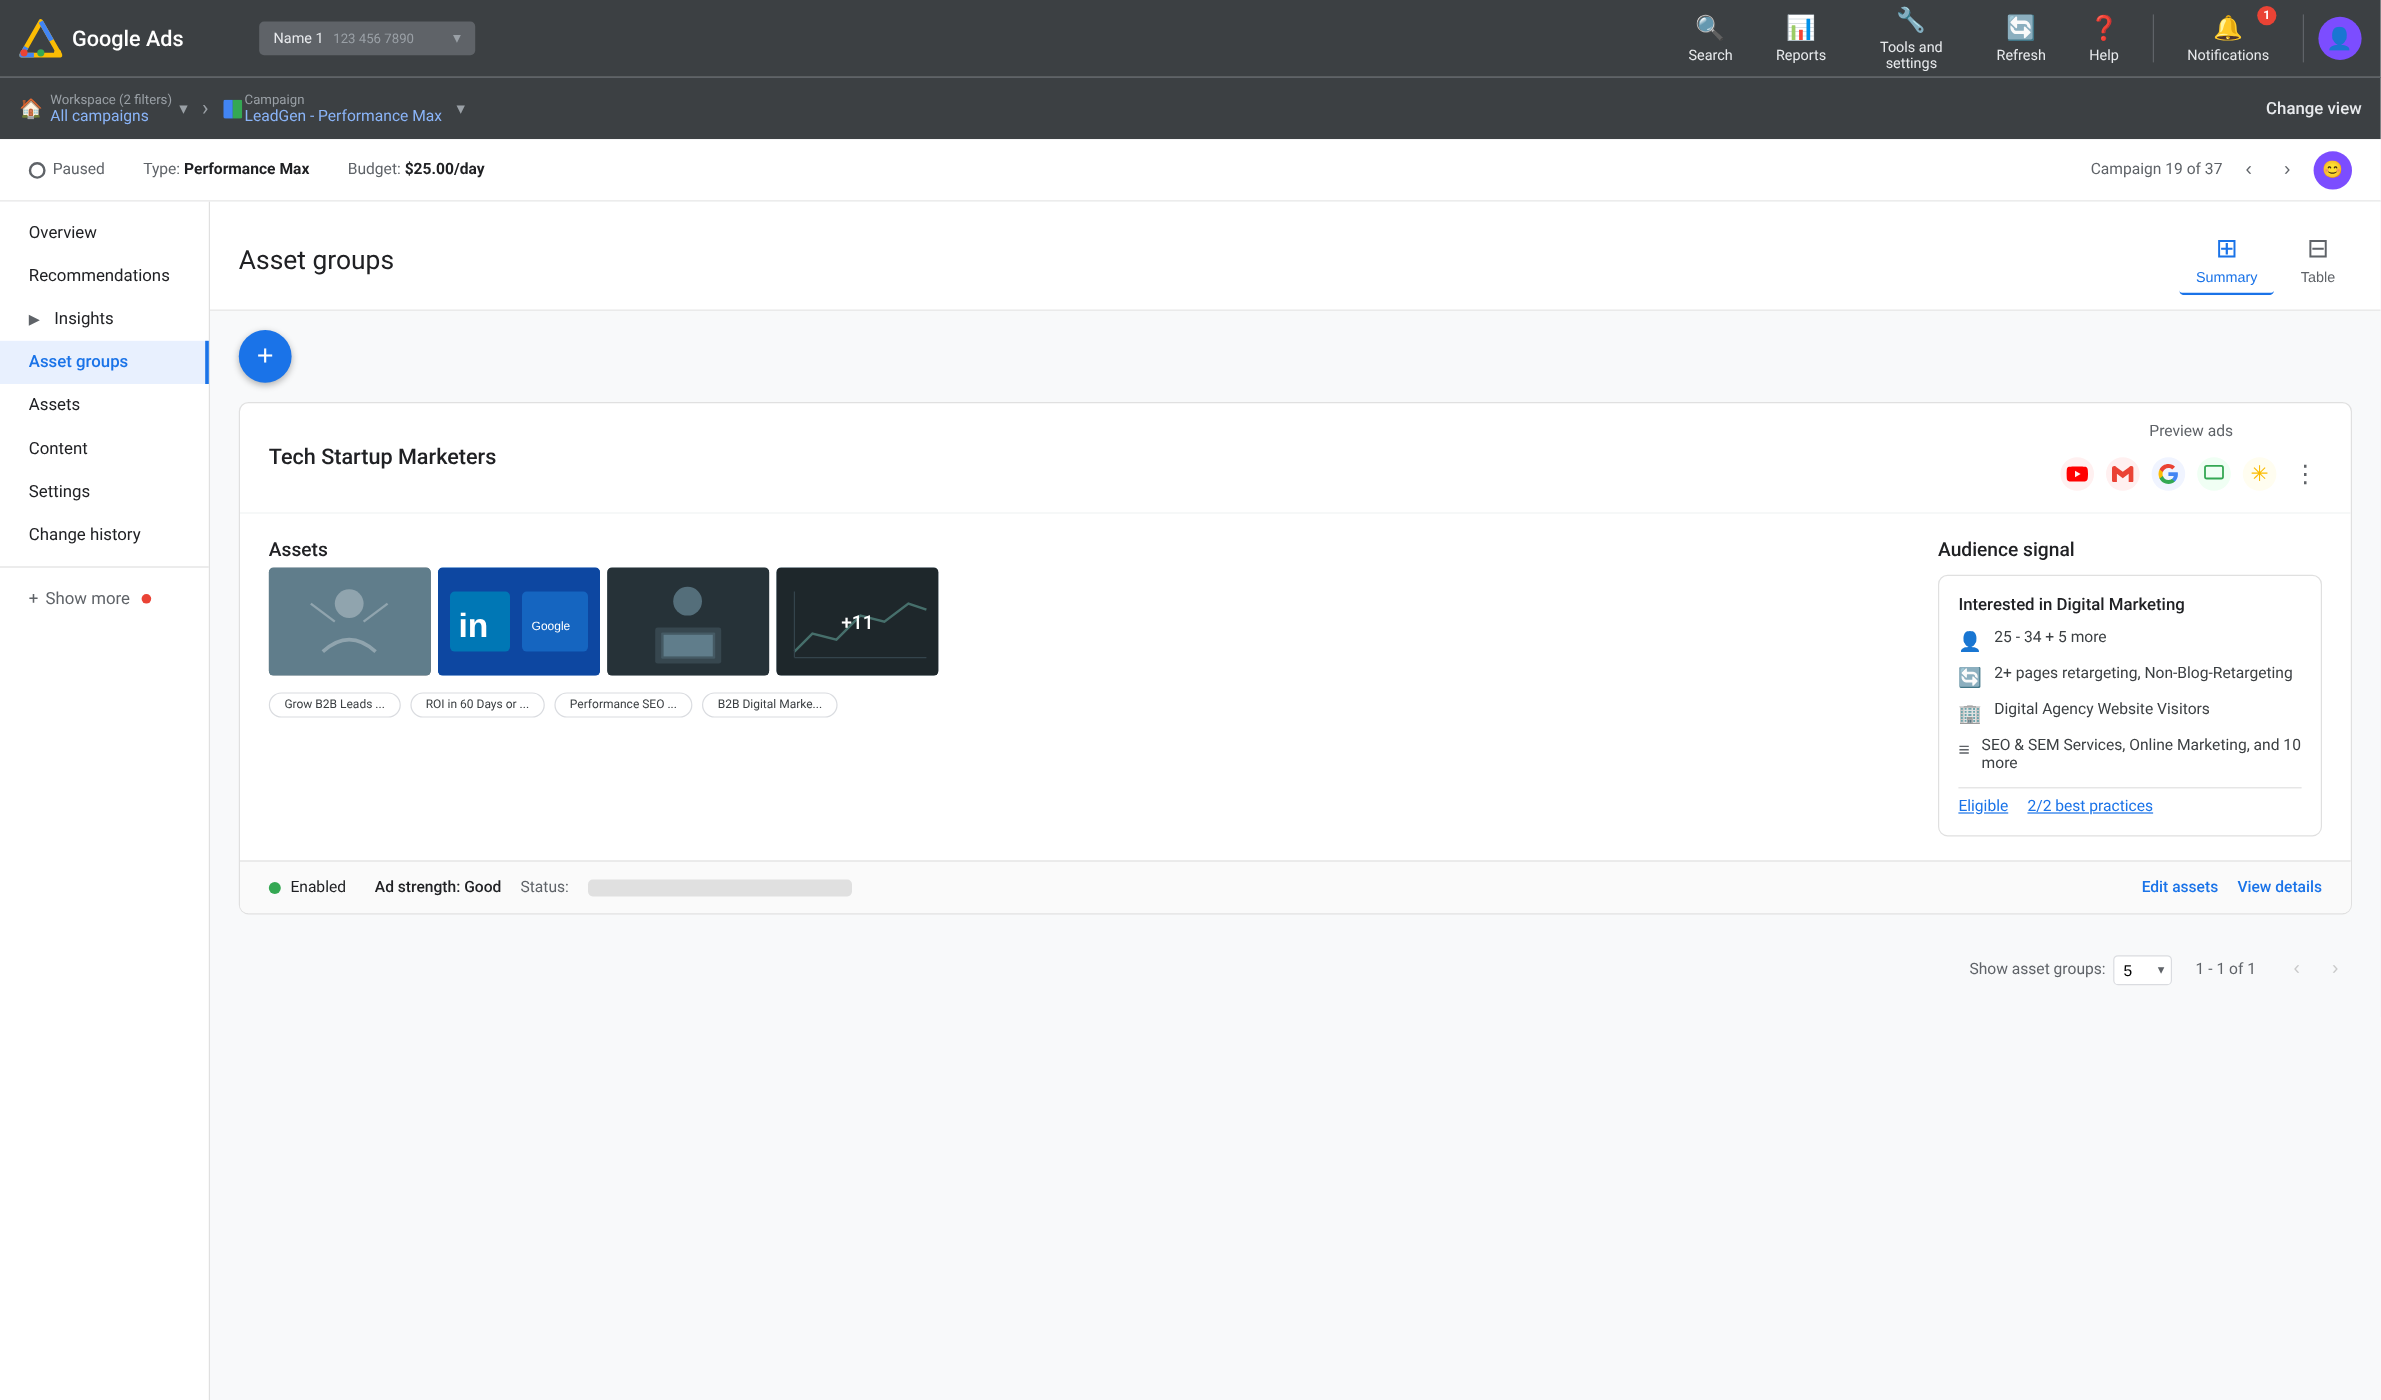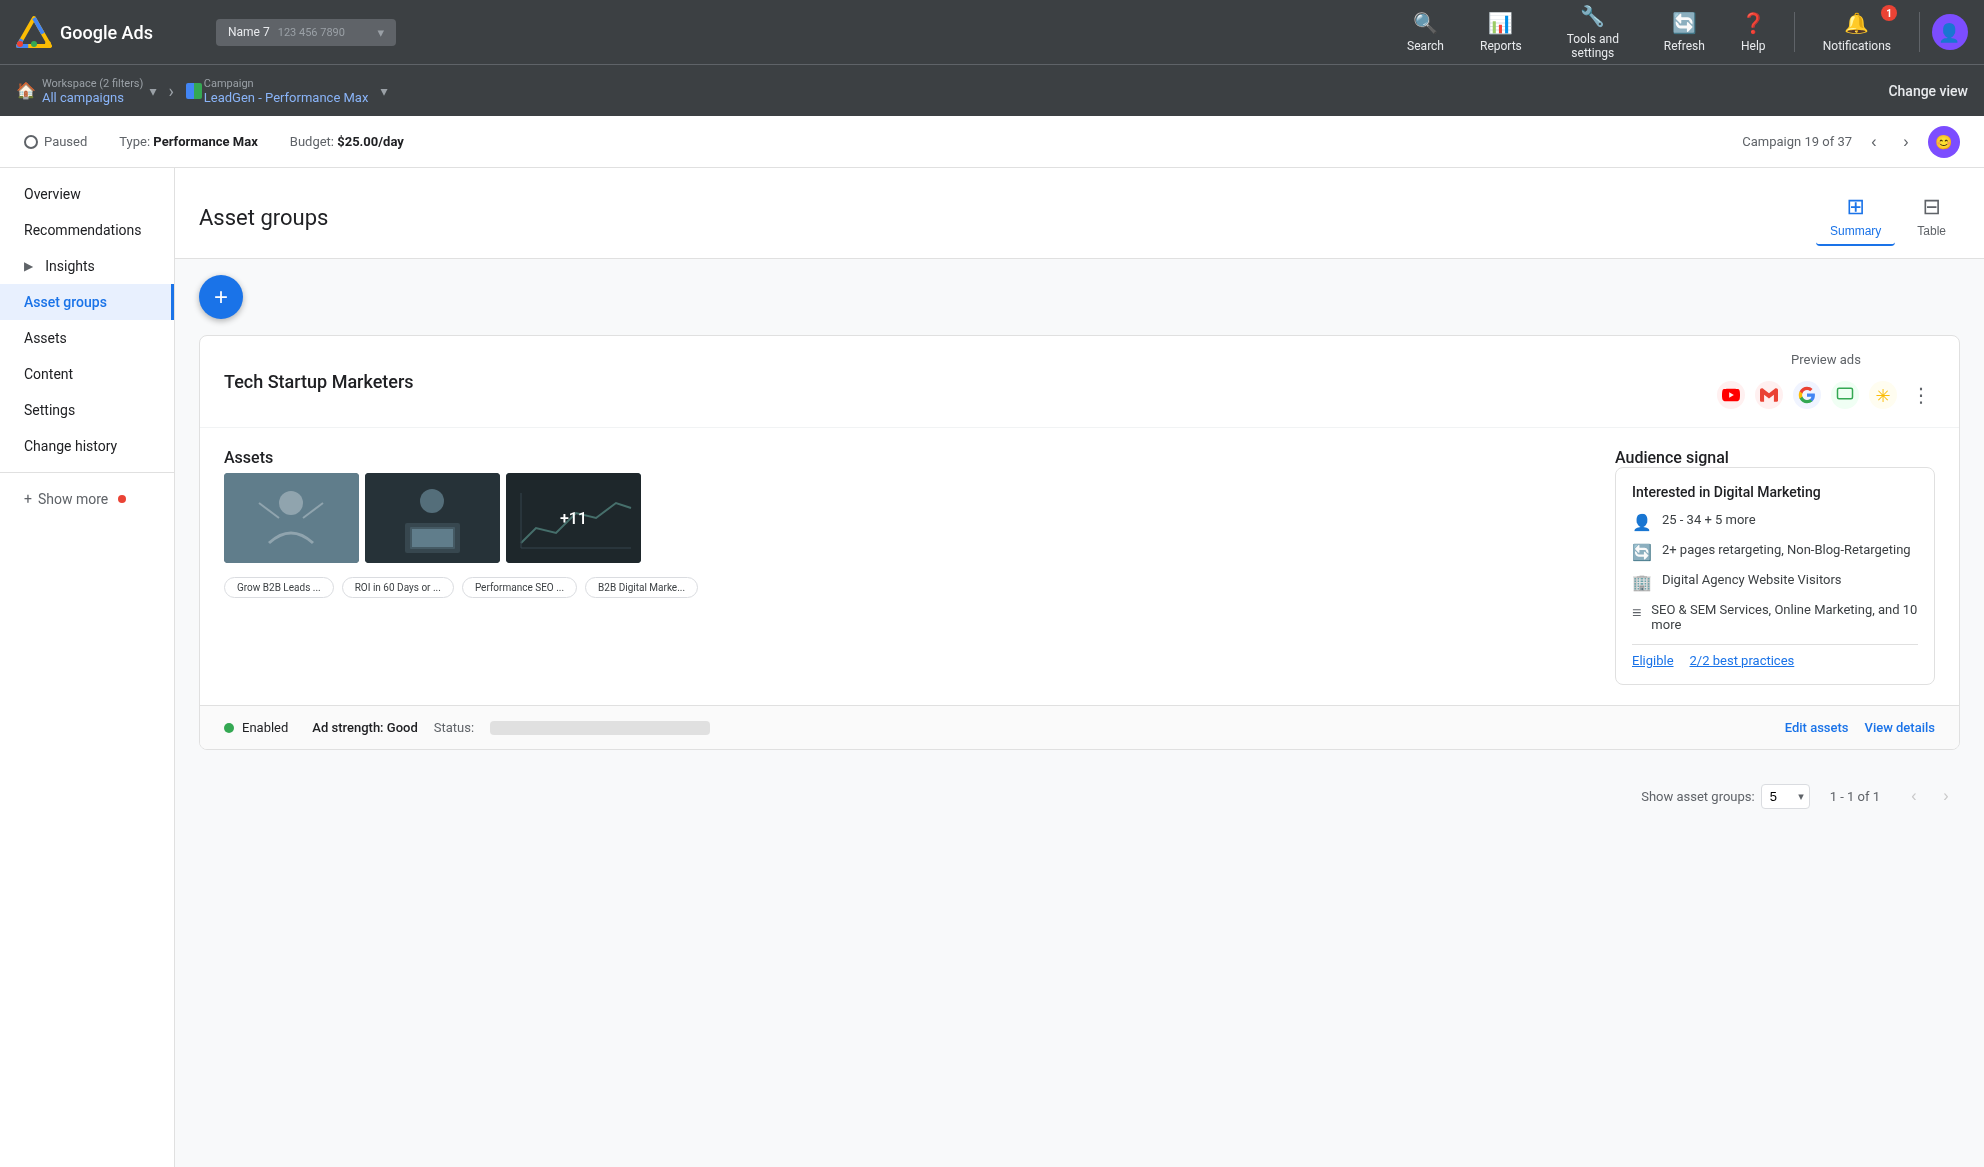--- a/index.html
+++ b/index.html
@@ -336,21 +336,21 @@
       padding: 4px 12px;
       font-size: 10px;
       color: #3c4043;
     }
 
     
     .audience-signal {
       width: 320px;
       flex-shrink: 0;
     }
-    .audience-signal-title { font-size: 16px; font-weight: 500; margin-bottom: 0; }
+    .audience-signal-title { font-size: 16px; font-weight: 500; margin-bottom: 12px; }
     .audience-card {
       border: 1px solid #e0e0e0;
       border-radius: 8px;
       padding: 16px;
     }
     .audience-name {
       font-size: 14px;
       font-weight: 500;
       margin-bottom: 12px;
     }
@@ -466,21 +466,21 @@
       <polygon points="18,4 34,32 2,32" fill="none" stroke="#fbbc04" stroke-width="4" stroke-linejoin="round"></polygon>
       <polygon points="18,4 34,32 2,32" fill="none" stroke="#4285f4" stroke-width="4" stroke-linejoin="round" stroke-dasharray="18 36" stroke-dashoffset="0"></polygon>
       <circle cx="18" cy="30" r="3" fill="#34a853"></circle>
       <circle cx="4" cy="30" r="3" fill="#ea4335"></circle>
       <circle cx="32" cy="30" r="3" fill="#fbbc04"></circle>
     </svg>
     <span>Google Ads</span>
   </div>
 
   <div class="account-selector">
-    <span style="font-size:12px; color:#e8eaed;">Name 7</span>
+    <span style="font-size:12px; color:#e8eaed;">Name 1</span>
     <span style="font-size:11px; color:#9aa0a6;">123 456 7890</span>
     <span style="margin-left:auto; color:#9aa0a6;">▾</span>
   </div>
 
   <div class="nav-actions">
     <div class="nav-action-item">
       <span class="icon-svg">🔍</span>
       <span>Search</span>
     </div>
     <div class="nav-action-item">
@@ -676,20 +676,32 @@
 
                 <svg width="135" height="90" viewBox="0 0 135 90" xmlns="http://www.w3.org/2000/svg">
                   <rect width="135" height="90" fill="#607d8b"></rect>
                   <circle cx="67" cy="30" r="12" fill="#90a4ae"></circle>
                   <path d="M45 70 Q67 50 89 70" stroke="#90a4ae" stroke-width="3" fill="none"></path>
                   <line x1="55" y1="45" x2="35" y2="30" stroke="#90a4ae" stroke-width="2"></line>
                   <line x1="79" y1="45" x2="99" y2="30" stroke="#90a4ae" stroke-width="2"></line>
                 </svg>
               </div>
             </div>
+            <div class="image-thumb img2">
+              <div class="image-thumb-inner">
+
+                <svg width="135" height="90" viewBox="0 0 135 90" xmlns="http://www.w3.org/2000/svg">
+                  <rect width="135" height="90" fill="#0d47a1"></rect>
+                  <rect x="10" y="20" width="50" height="50" rx="4" fill="#0077b5"></rect>
+                  <text x="17" y="58" font-family="Arial" font-size="28" font-weight="bold" fill="white">in</text>
+                  <rect x="70" y="20" width="55" height="50" rx="4" fill="#1565c0"></rect>
+                  <text x="78" y="52" font-family="Arial" font-size="10" fill="white">Google</text>
+                </svg>
+              </div>
+            </div>
             <div class="image-thumb img3">
               <div class="image-thumb-inner">
 
                 <svg width="135" height="90" viewBox="0 0 135 90" xmlns="http://www.w3.org/2000/svg">
                   <rect width="135" height="90" fill="#263238"></rect>
                   <circle cx="67" cy="28" r="12" fill="#546e7a"></circle>
                   <rect x="40" y="50" width="55" height="30" rx="2" fill="#37474f"></rect>
                   <rect x="45" y="54" width="45" height="22" rx="1" fill="#455a64"></rect>
                   <rect x="47" y="56" width="41" height="18" fill="#607d8b"></rect>
                 </svg>

